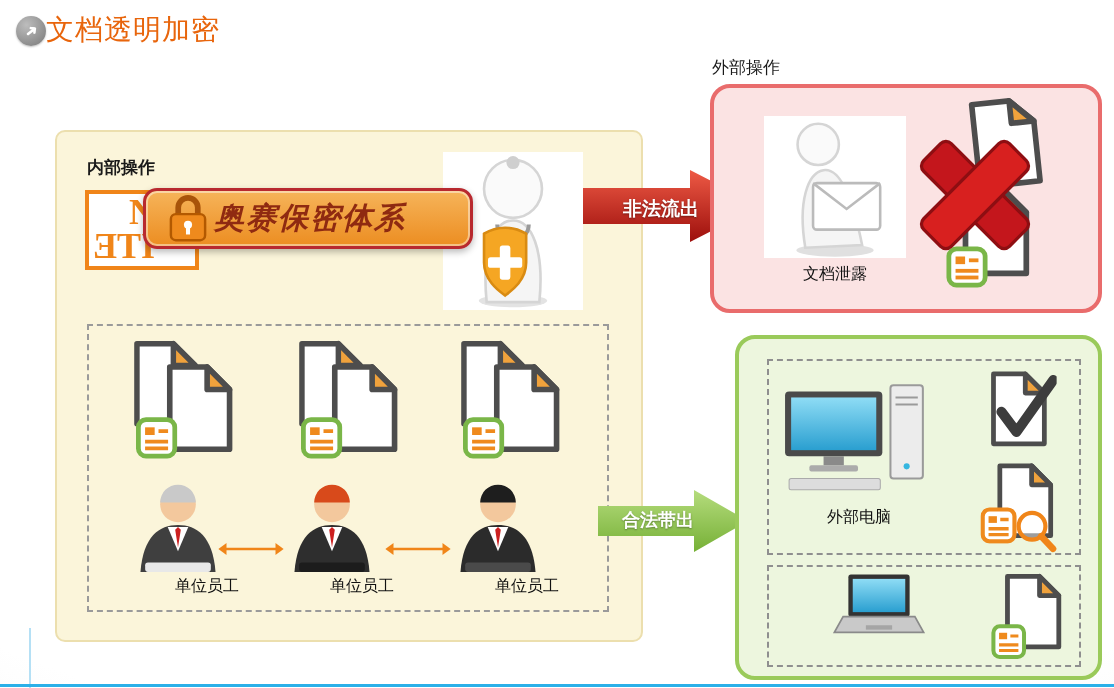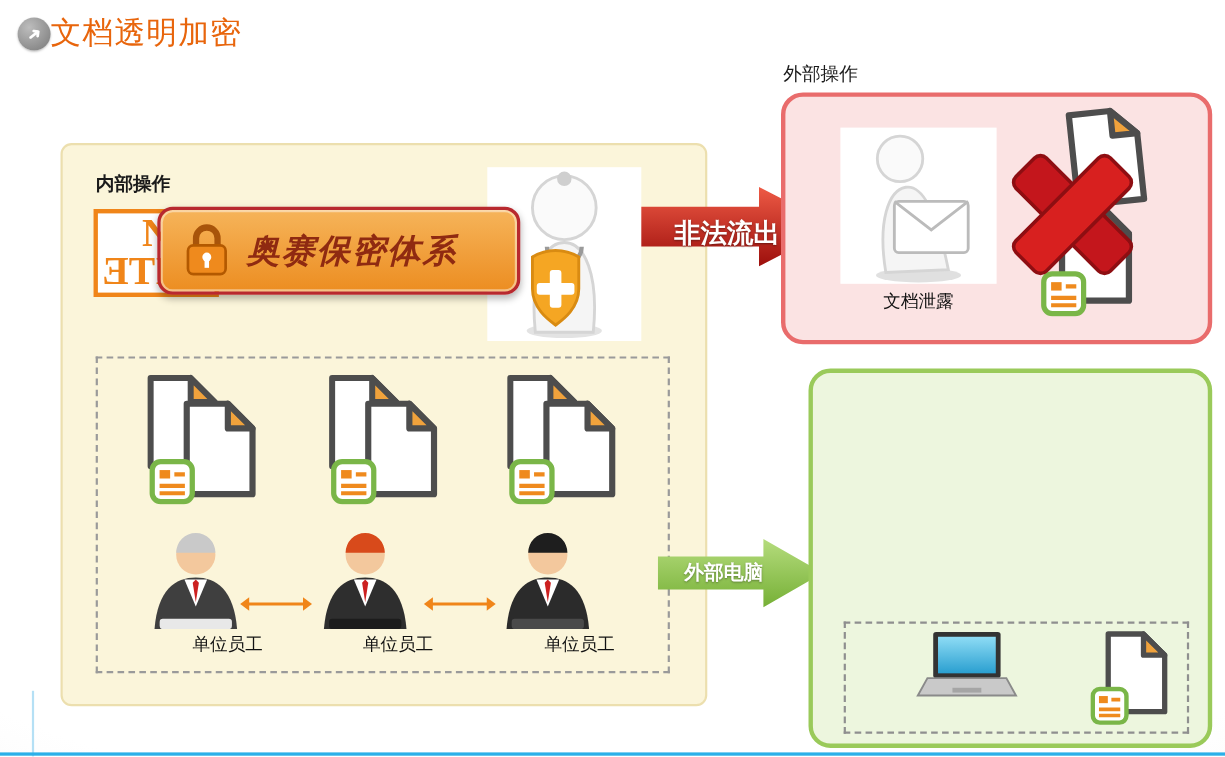--- a/index.html
+++ b/index.html
@@ -19,45 +19,45 @@
   
   .internal { position:absolute; left:55px; top:86px; width:588px; height:512px;
     background:#fbf5da; border:2px solid #ecdfae; border-radius:10px;margin-top:44px; }
   .internal-label { position:absolute; left:30px; top:24px; font-size:17px; font-weight:bold; color:#1a1a1a; }
   .clipart { position:absolute; left:28px; top:58px; width:114px; height:80px; background:#fff;
     border:4px solid #f08519; overflow:hidden; z-index:1; color:#f08519;
     font-family:"Liberation Serif",serif; font-weight:bold; font-size:36px; line-height:.95;
     padding:1px 4px; }
   .clipart span { display:block; }
   .clipart .l1 { text-align:center; }
-  .banner { position:absolute; left:86px; top:56px; width:330px; height:80px; z-index:2;
+  .banner { position:absolute; left:86px; top:56px; width:330px; height:61px; z-index:2;
     border-radius:14px; border:3px solid #b8292f;
     background: linear-gradient(180deg,#f6b45a,#ec8d21);
     box-shadow: inset 0 0 0 2px rgba(255,255,255,.45), 0 3px 7px rgba(0,0,0,.28);
-    display:flex; align-items:center; gap:14px; padding-left:20px; }
+    display:flex; align-items:center; gap:4px; padding-left:20px; }
   .banner-text { font-size:30px; font-weight:bold; font-style:italic; color:#8f2a11; letter-spacing:2px; }
   .doctor { position:absolute; left:386px; top:20px; width:140px; height:158px; background:#fff; z-index:1; }
 
   .dashed-area { position:absolute; left:30px; top:192px; width:522px; height:288px;
     border:2px dashed #9a9a9a; }
   .stack1 { position:absolute; left:35px;  top:12px; width:115px; height:125px; }
   .stack2 { position:absolute; left:200px; top:12px; width:115px; height:125px; }
   .stack3 { position:absolute; left:362px; top:12px; width:115px; height:125px; }
   .emp1 { position:absolute; left:28px;  top:152px; width:122px; height:94px; }
   .emp2 { position:absolute; left:182px; top:152px; width:122px; height:94px; }
   .emp3 { position:absolute; left:348px; top:152px; width:122px; height:94px; }
   .da1 { position:absolute; left:128px; top:212px; width:68px; height:22px; }
   .da2 { position:absolute; left:295px; top:212px; width:68px; height:22px; }
   .emp-label { position:absolute; width:120px; text-align:right; font-size:16px; color:#111; top:250px; }
   .el1 { left:30px; } .el2 { left:185px; } .el3 { left:350px; }
 
   
   .arrow-red { position:absolute; left:578px; top:164px; width:184px; height:84px; }
   .arrow-red-label { position:absolute; left:606px; top:196px; width:110px; text-align:center;
-    color:#fff; font-size:24px; font-weight:bold; text-shadow:0 1px 2px rgba(0,0,0,.4); }
+    color:#fff; font-size:19px; font-weight:bold; text-shadow:0 1px 2px rgba(0,0,0,.4); }
   .arrow-green { position:absolute; left:598px; top:486px; width:152px; height:70px; }
   .arrow-green-label { position:absolute; left:608px; top:508px; width:100px; text-align:center;
     color:#fff; font-size:18px; font-weight:bold; text-shadow:0 1px 2px rgba(0,0,0,.35); }
 
   
   .external-label { position:absolute; left:712px; top:56px; font-size:17px; font-weight:normal; color:#1a1a1a; }
   .leak-panel { position:absolute; left:710px; top:84px; width:392px; height:229px;
     background:#fbe3e3; border:4px solid #e96c6c; border-radius:20px;padding-left:48px; }
   .leak-img { position:absolute; left:50px; top:28px; width:142px; height:142px; background:#fff; }
   .leak-label { position:absolute; left:50px; top:176px; width:142px; text-align:center; font-size:16px; color:#111; }
@@ -268,21 +268,21 @@
   </section>
 
   <svg class="arrow-red" viewBox="0 0 184 84">
     <path d="M0 24 H112 V6 L182 42 L112 78 V60 H0 Z" fill="url(#gradRed)"></path>
   </svg>
   <div class="arrow-red-label">非法流出</div>
 
   <svg class="arrow-green" viewBox="0 0 152 70">
     <path d="M0 20 H96 V4 L150 35 L96 66 V50 H0 Z" fill="url(#gradGreen)"></path>
   </svg>
-  <div class="arrow-green-label">外部电脑</div>
+  <div class="arrow-green-label">合法带出</div>
 
   <div class="external-label">外部操作</div>
 
   <section class="leak-panel">
     <div class="leak-img">
       <svg width="142" height="142" viewBox="0 0 110 110">
           <use href="#sym-carrier"></use>
         </svg>
     </div>
     <div class="leak-label">文档泄露</div>
@@ -291,20 +291,32 @@
       </svg>
     <svg class="leak-doc2" viewBox="0 0 90 110">
         <use href="#sym-doc-badge"></use>
       </svg>
     <svg class="redx" viewBox="0 0 120 120">
         <use href="#sym-redx"></use>
       </svg>
   </section>
 
   <section class="auth-panel">
+    <div class="auth-top">
+      <svg class="desktop" viewBox="0 0 150 120">
+          <use href="#sym-desktop"></use>
+        </svg>
+      <div class="computer-label">外部电脑</div>
+      <svg class="doc-check" viewBox="0 0 90 110">
+          <use href="#sym-doc-check"></use>
+        </svg>
+      <svg class="doc-magnify" viewBox="0 0 100 110">
+          <use href="#sym-doc-magnify"></use>
+        </svg>
+    </div>
     <div class="auth-bottom">
       <svg class="laptop" viewBox="0 0 110 80">
           <use href="#sym-laptop"></use>
         </svg>
       <svg class="offline-doc" viewBox="0 0 90 110">
           <use href="#sym-doc-badge"></use>
         </svg>
     </div>
   </section>
 

